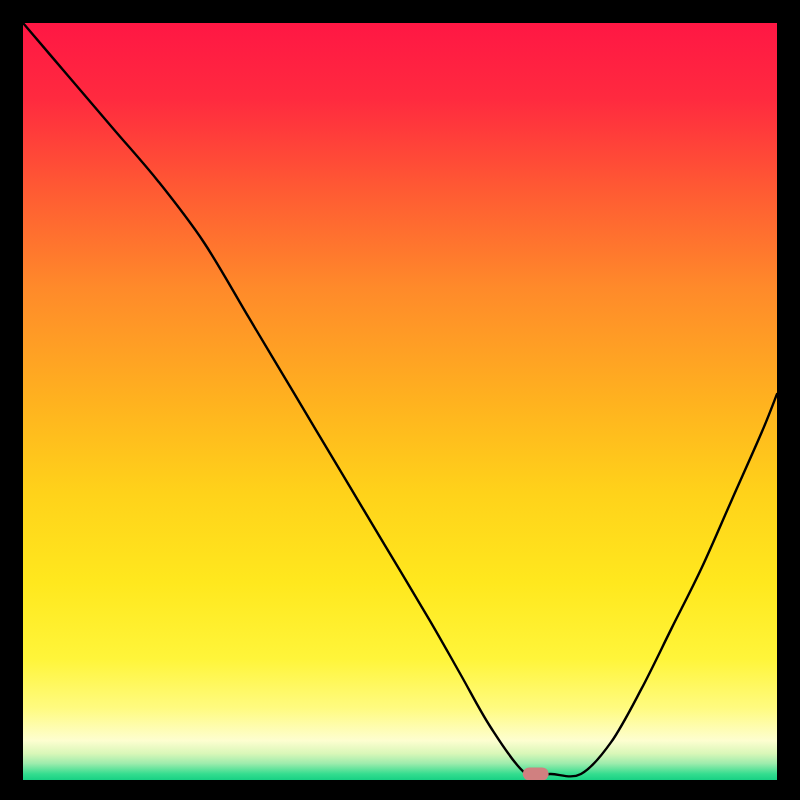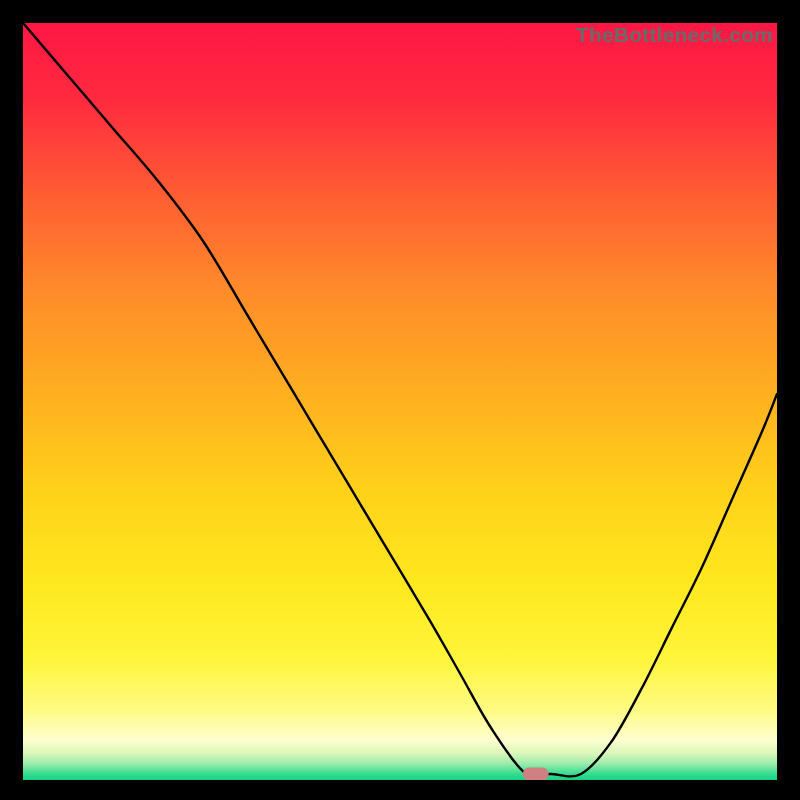--- a/index.html
+++ b/index.html
@@ -61,15 +61,14 @@
             <stop offset="97.8%" stop-color="#9eecad"></stop>
             <stop offset="99.2%" stop-color="#34dd8f"></stop>
             <stop offset="100%" stop-color="#18d184"></stop>
           </linearGradient>
       </defs>
       <rect id="bg-rect" x="0" y="0" width="754" height="757" fill="url(#bg-grad)"></rect>
       <path id="curve-path" fill="none" stroke="#000000" stroke-width="2.4" stroke-linecap="round" stroke-linejoin="round" d="M 0.00 0.00 C 7.54 8.83, 30.16 35.33, 45.24 52.99 C 60.32 70.65, 75.40 88.32, 90.48 105.98 C 105.56 123.64, 120.64 140.05, 135.72 158.97 C 150.80 177.90, 165.88 196.82, 180.96 219.53 C 196.04 242.24, 211.12 270.00, 226.20 295.23 C 241.28 320.46, 256.36 345.70, 271.44 370.93 C 286.52 396.16, 301.60 421.40, 316.68 446.63 C 331.76 471.86, 346.84 497.10, 361.92 522.33 C 377.00 547.56, 394.59 576.58, 407.16 598.03 C 419.73 619.48, 427.27 633.36, 437.32 651.02 C 447.37 668.68, 456.80 687.61, 467.48 704.01 C 478.16 720.41, 491.36 741.61, 501.41 749.43 C 511.46 757.25, 518.38 750.69, 527.80 750.94 C 537.22 751.20, 547.91 756.24, 557.96 750.94 C 568.01 745.64, 578.07 733.28, 588.12 719.15 C 598.17 705.02, 608.23 685.08, 618.28 666.16 C 628.33 647.24, 638.39 625.79, 648.44 605.60 C 658.49 585.41, 668.55 566.49, 678.60 545.04 C 688.65 523.59, 698.71 499.62, 708.76 476.91 C 718.81 454.20, 731.38 426.44, 738.92 408.78 C 746.46 391.12, 751.49 377.24, 754.00 370.93"></path>
       <rect id="marker-rect" rx="6.5" ry="6.5" fill="#d08080" width="26" height="13" x="499.7" y="744.4"></rect>
     </svg>
 
-    <div class="watermark">TheBottleneck.com</div>
   </div>
 </div>
 
 </body></html>

